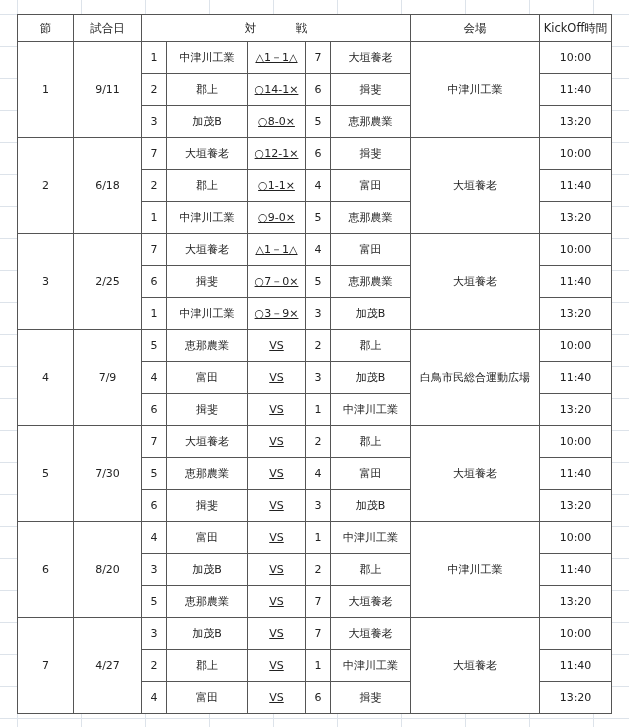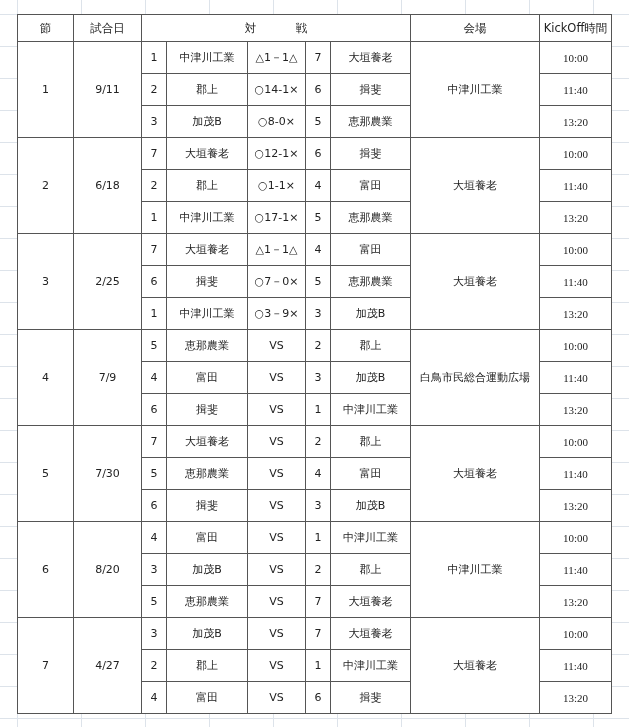--- a/index.html
+++ b/index.html
@@ -28,22 +28,22 @@
       padding: 0;
       font-size: 11px;
       font-weight: normal;
       height: 31px;
       white-space: nowrap;
       overflow: hidden;
     }
     table.schedule th { height: 26px; font-size: 11.5px; }
     .group-start td { border-top: 2px solid #555; }
     .col-num { font-size: 10.5px; }
-    .score { font-size: 10.5px; letter-spacing: 0; }
-    .time { font-size: 10.5px; font-family: Liberation Serif, serif; }
+    .score { font-size: 10.5px; letter-spacing: 0; text-decoration: underline; }
+    .time { font-size: 10.5px; }
     .venue { font-size: 11.5px; }
     .header-match { letter-spacing: 18px; padding-left: 18px !important; }
   </style>
 </head>
 <body>
 
 <div class="sheet">
   <table class="schedule">
     <colgroup>
       <col style="width:56px">
@@ -109,21 +109,21 @@
     <td class="col-num">2</td>
     <td>郡上</td>
     <td class="score">○1-1×</td>
     <td class="col-num">4</td>
     <td>富田</td>
     <td class="time">11:40</td>
   </tr>
   <tr>
     <td class="col-num">1</td>
     <td>中津川工業</td>
-    <td class="score">○17-1×</td>
+    <td class="score">○9-0×</td>
     <td class="col-num">5</td>
     <td>恵那農業</td>
     <td class="time">13:20</td>
   </tr>
 
   <tr class="group-start">
     <td rowspan="3">3</td>
     <td rowspan="3">2/25</td>
     <td class="col-num">7</td>
     <td>大垣養老</td>

